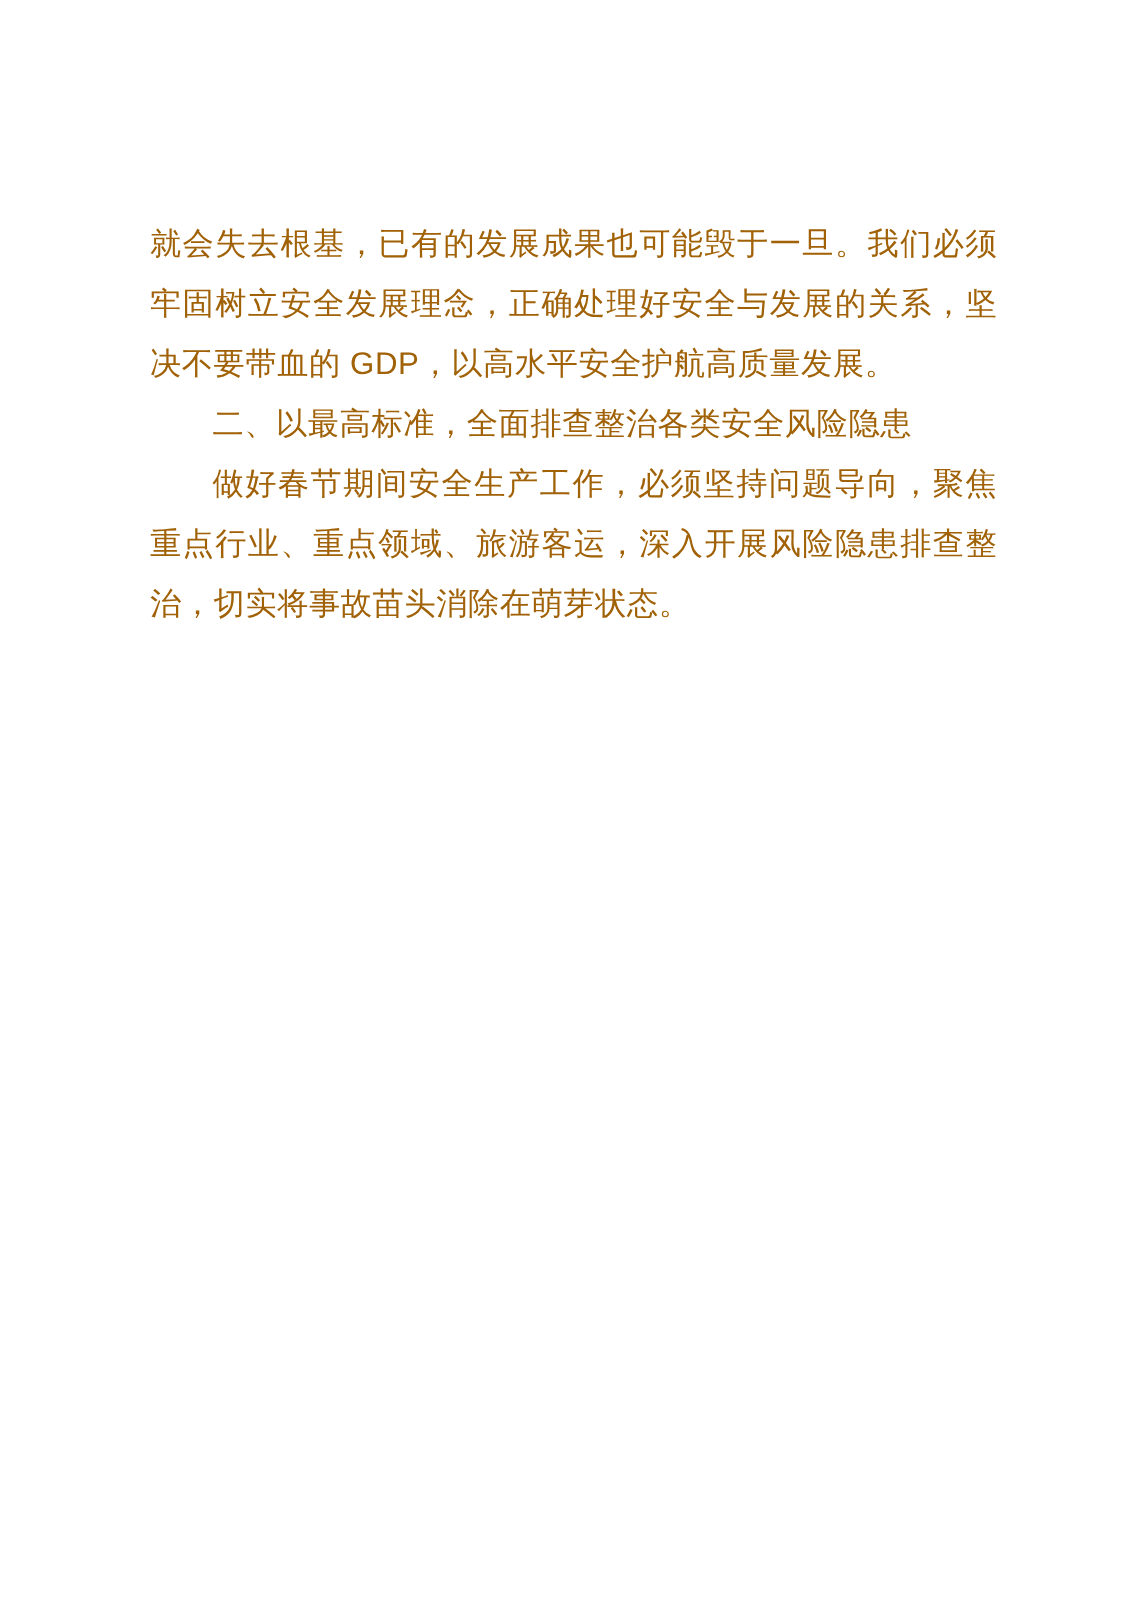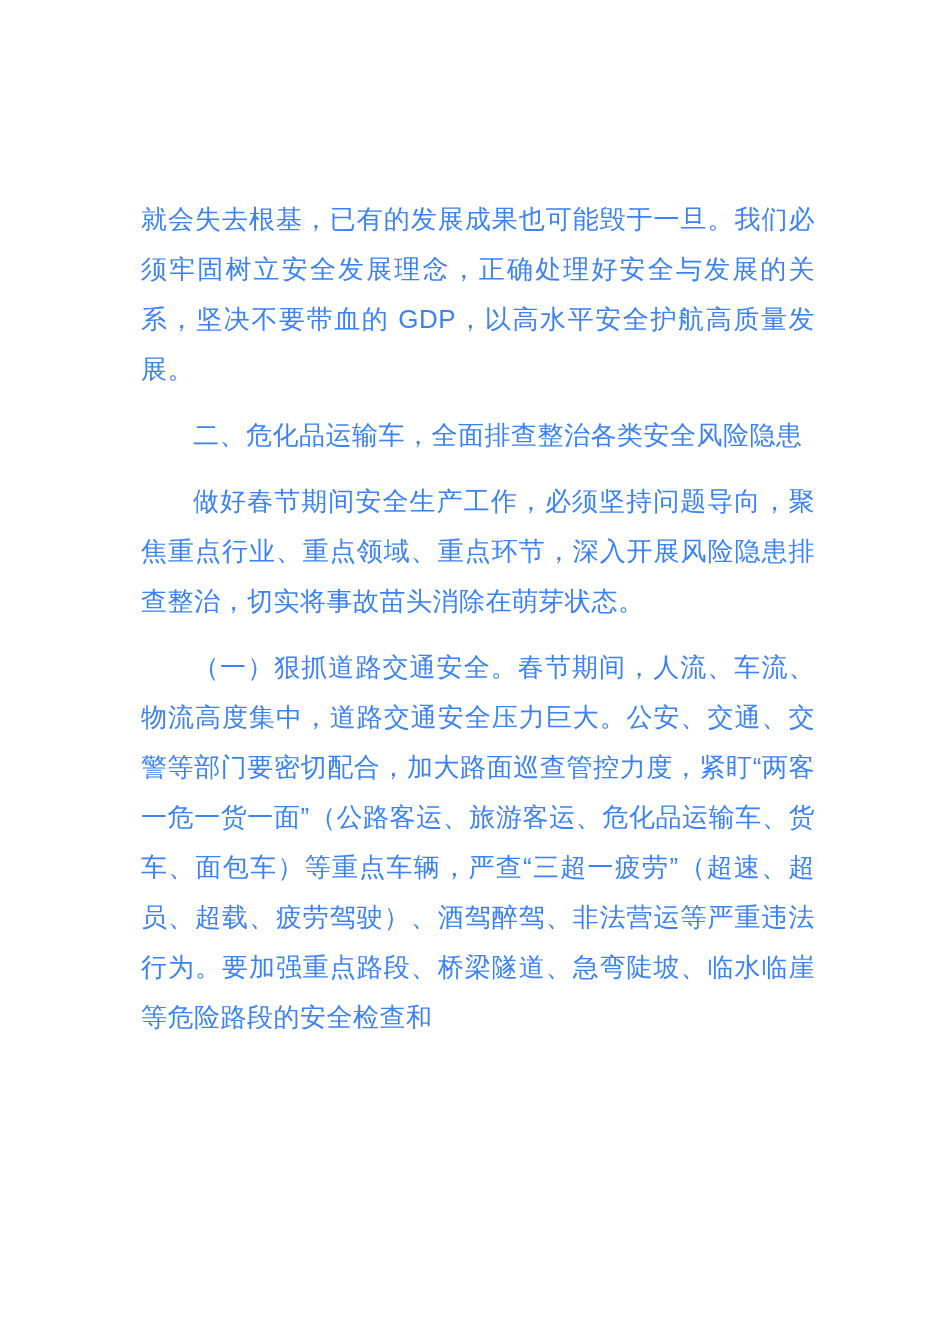--- a/index.html
+++ b/index.html
@@ -16,39 +16,38 @@
     background: #ffffff;
     font-family: "Liberation Sans", sans-serif;
   }
   .content {
     position: absolute;
     left: 125px;
     top: 178px;
     width: 706px;
   }
   .para {
-    margin: 16px;
+    margin: 0;
     padding: 0;
     font-size: 26px;
     line-height: 50px;
-    color: #3b82f6;
+    color: #a16207;
     text-align: justify;
     letter-spacing: 0.5px;
     font-weight: 400;
   }
   .para.indent {
     text-indent: 2em;
   }
   .para.heading {
     font-weight: 400;
   }
 </style>
 </head>
 <body style="background: rgb(255, 255, 255);">
 
 <div class="page">
   <div class="content" id="content" style="color: rgb(0, 0, 0);">
       <p class="para">就会失去根基，已有的发展成果也可能毁于一旦。我们必须牢固树立安全发展理念，正确处理好安全与发展的关系，坚决不要带血的 GDP，以高水平安全护航高质量发展。</p>
-      <p class="para indent heading">二、危化品运输车，全面排查整治各类安全风险隐患</p>
-      <p class="para indent">做好春节期间安全生产工作，必须坚持问题导向，聚焦重点行业、重点领域、重点环节，深入开展风险隐患排查整治，切实将事故苗头消除在萌芽状态。</p>
-      <p class="para indent">（一）狠抓道路交通安全。春节期间，人流、车流、物流高度集中，道路交通安全压力巨大。公安、交通、交警等部门要密切配合，加大路面巡查管控力度，紧盯“两客一危一货一面”（公路客运、旅游客运、危化品运输车、货车、面包车）等重点车辆，严查“三超一疲劳”（超速、超员、超载、疲劳驾驶）、酒驾醉驾、非法营运等严重违法行为。要加强重点路段、桥梁隧道、急弯陡坡、临水临崖等危险路段的安全检查和</p>
+      <p class="para indent heading">二、以最高标准，全面排查整治各类安全风险隐患</p>
+      <p class="para indent">做好春节期间安全生产工作，必须坚持问题导向，聚焦重点行业、重点领域、旅游客运，深入开展风险隐患排查整治，切实将事故苗头消除在萌芽状态。</p>
     </div>
 </div>
 
 </body></html>

